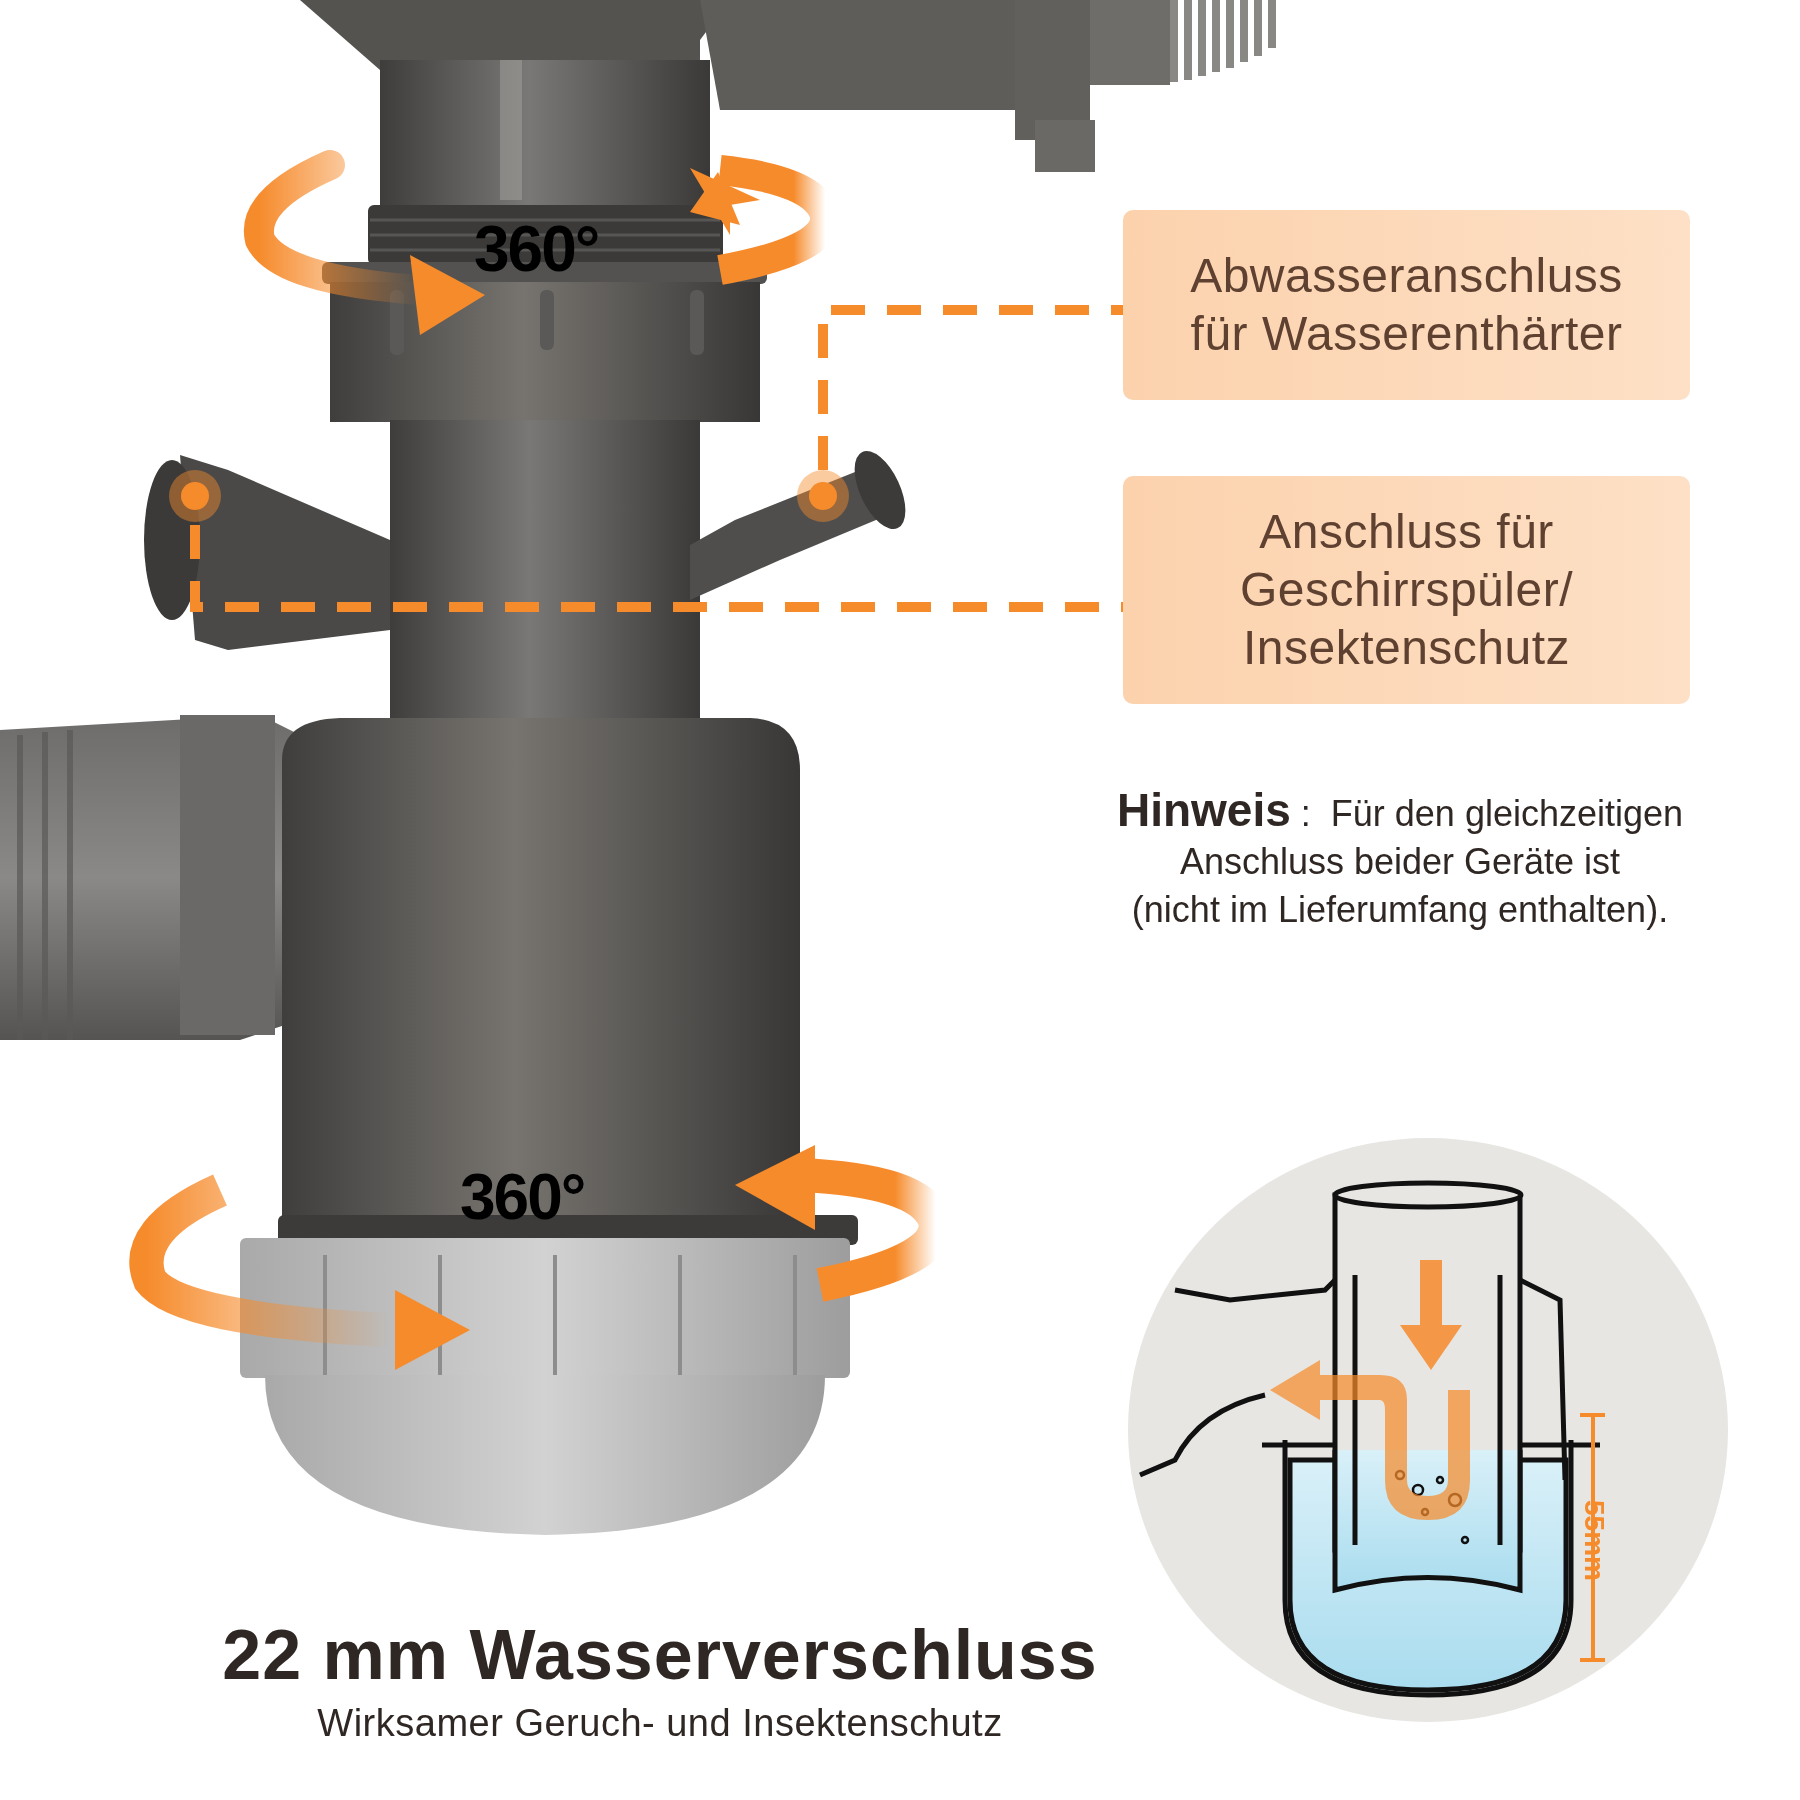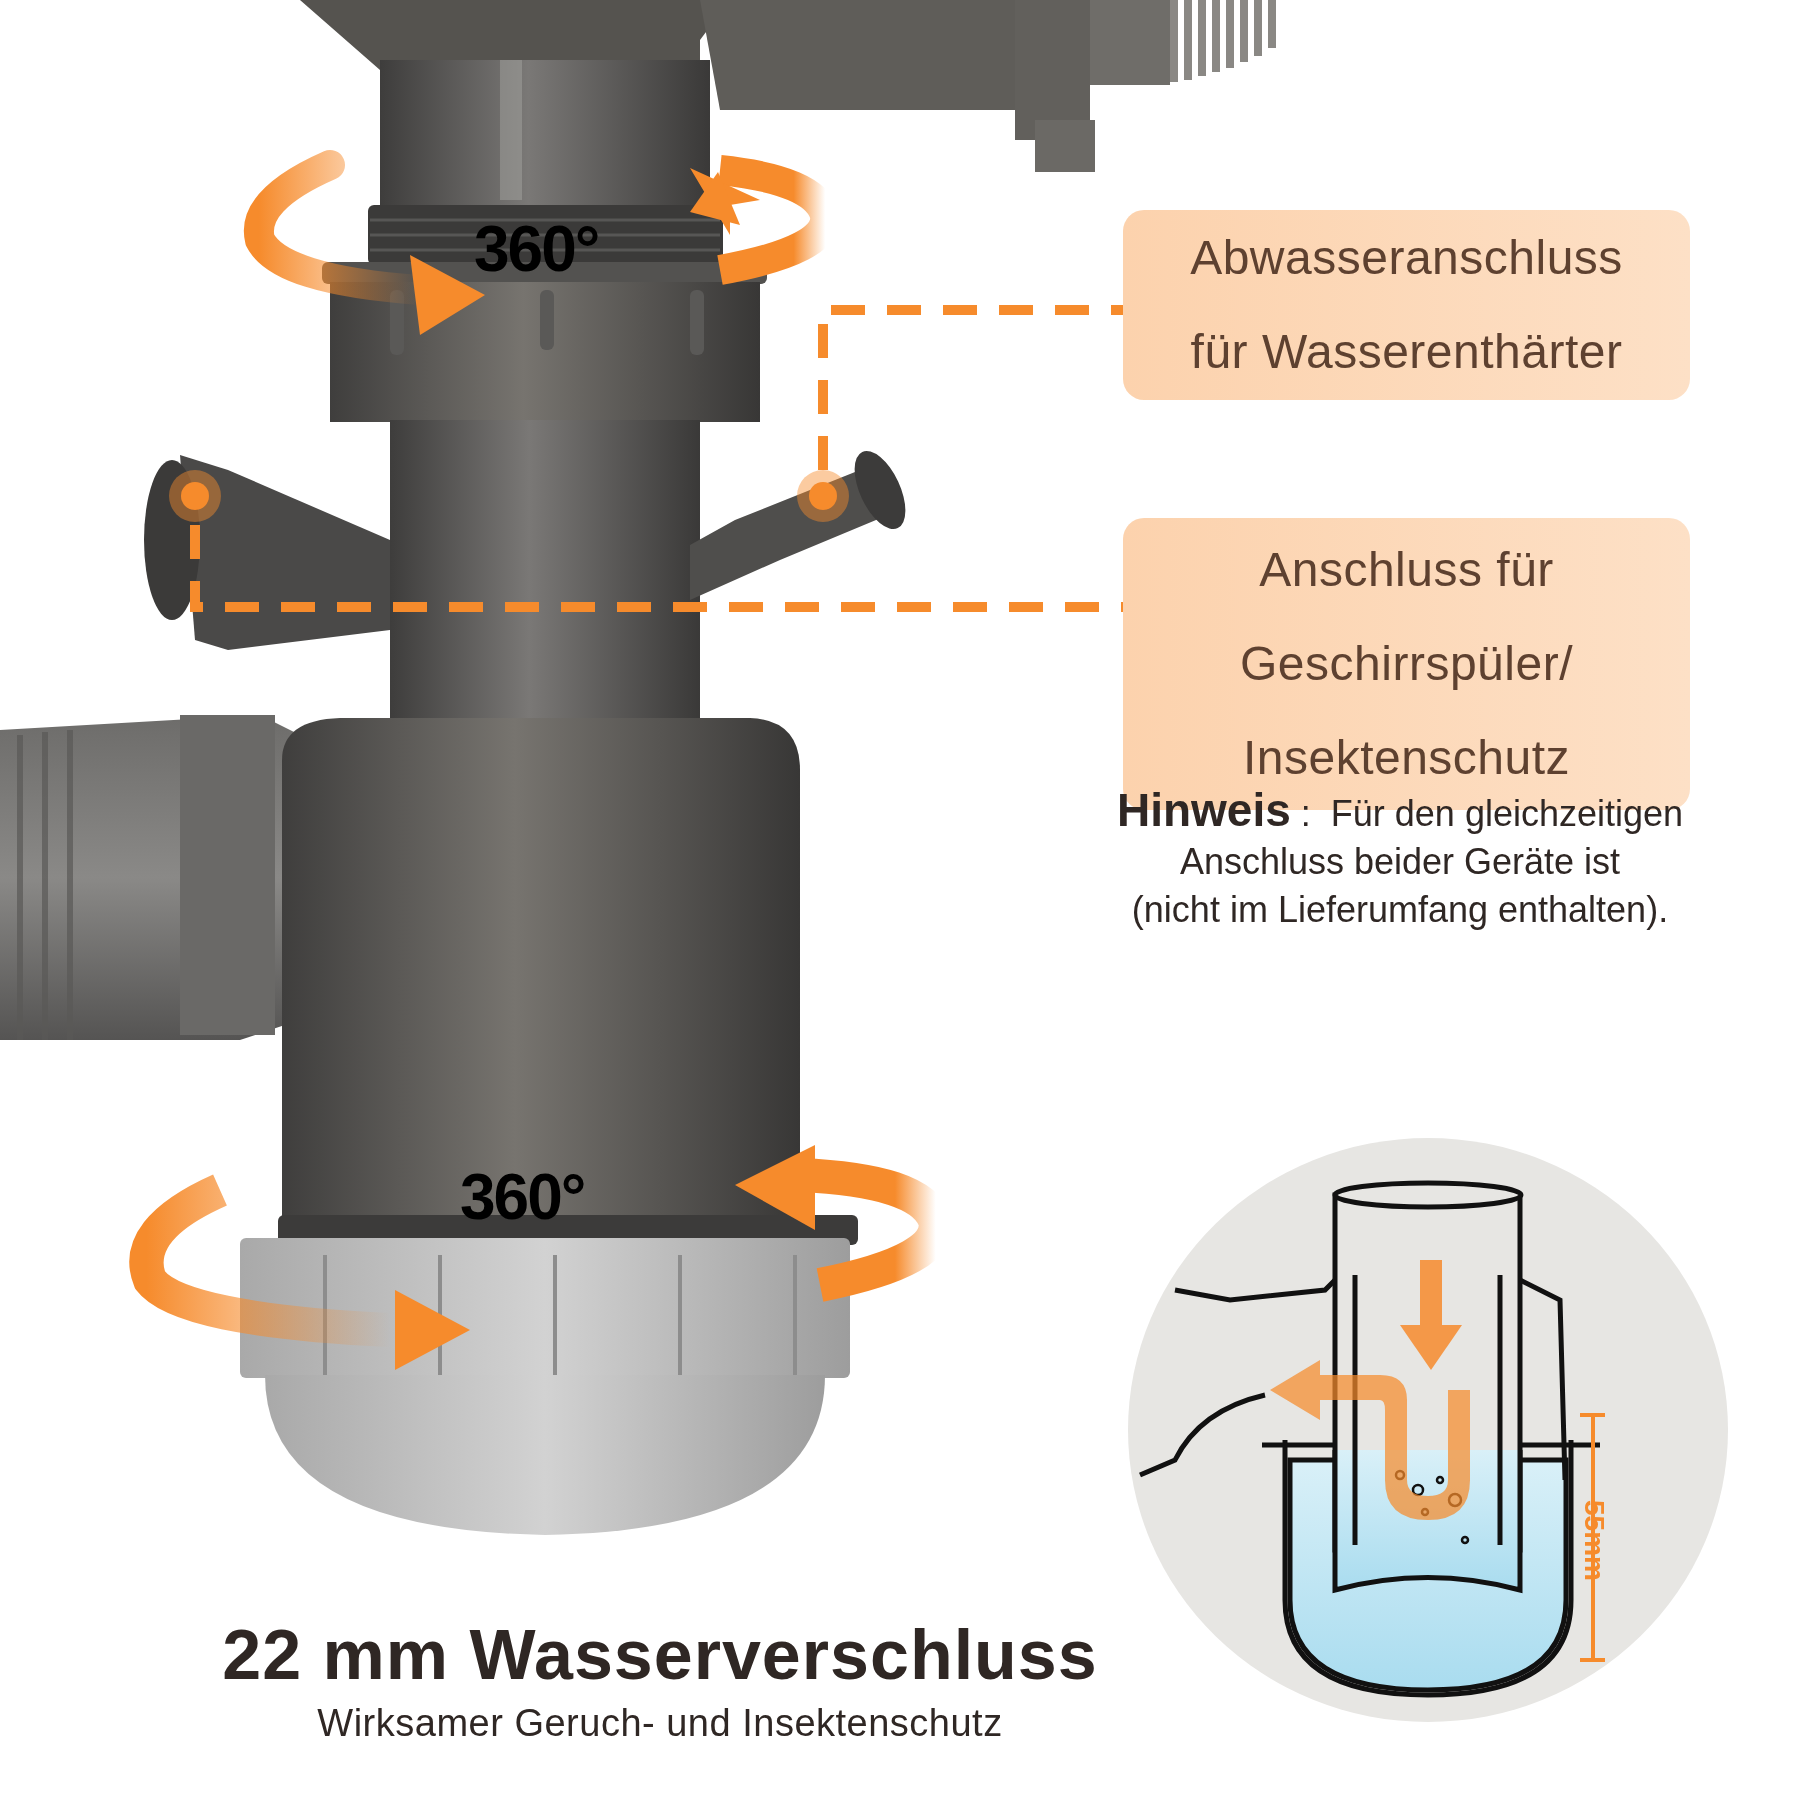--- a/index.html
+++ b/index.html
@@ -1,18 +1,18 @@
 <!DOCTYPE html>
 <html><head>
 <meta charset="utf-8">
 <style>
   html,body{margin:0;padding:0;background:#ffffff;}
   body{width:1800px;height:1800px;position:relative;overflow:hidden;font-family:"Liberation Sans","DejaVu Sans",sans-serif;}
   svg.art{position:absolute;left:0;top:0;width:1800px;height:1800px;}
-  .label-box{position:absolute;background:linear-gradient(90deg,#fcd2ad 0%,#fde0c6 100%);border-radius:21px;color:#5e4130;text-align:center;display:flex;align-items:center;justify-content:center;flex-direction:column;font-size:48px;line-height:58px;letter-spacing:0.5px;gap:36px;}
+  .label-box{position:absolute;background:linear-gradient(90deg,#fcd2ad 0%,#fde0c6 100%);border-radius:10px;color:#5e4130;text-align:center;display:flex;align-items:center;justify-content:center;flex-direction:column;font-size:48px;line-height:58px;letter-spacing:0.5px;}
   .label-box span{display:block;}
   .deg{position:absolute;color:#000000;font-weight:bold;font-size:64px;letter-spacing:-2px;font-family:"Liberation Sans",sans-serif;}
   .note{position:absolute;left:1040px;top:746px;width:720px;color:#2f2724;font-size:36px;line-height:48px;text-align:center;margin-top:40px;}
   .note .kw{font-weight:bold;font-size:46px;}
   .title{position:absolute;left:200px;top:1615px;width:920px;text-align:center;color:#2f2724;font-weight:bold;font-size:70px;line-height:80px;letter-spacing:1px;}
   .subtitle{position:absolute;left:200px;top:1700px;width:920px;text-align:center;color:#2f2724;font-size:38px;line-height:46px;letter-spacing:0.5px;}
   .mm{position:absolute;left:1610px;top:1500px;color:#f68b2c;font-weight:bold;font-size:28px;transform:rotate(90deg);transform-origin:left top;}
 </style>
 </head>
 <body>
@@ -173,21 +173,21 @@
 </svg>
 
 <div class="deg" style="left:474px;top:212px;">360°</div>
 <div class="deg" style="left:460px;top:1160px;">360°</div>
 
 <div class="label-box" style="left:1123px;top:210px;width:567px;height:190px;">
   <span>Abwasseranschluss</span>
   <span>für Wasserenthärter</span>
 </div>
 
-<div class="label-box" style="left:1123px;top:518px;width:567px;height:292px;">
+<div class="label-box" style="left:1123px;top:476px;width:567px;height:228px;">
   <span>Anschluss für</span>
   <span>Geschirrspüler/</span>
   <span>Insektenschutz</span>
 </div>
 
 <div class="note">
   <div>
     <span class="kw">Hinweis</span><span style="white-space:pre;"> :  </span><span>Für den gleichzeitigen</span>
   </div>
   <div>Anschluss beider Geräte ist</div>

